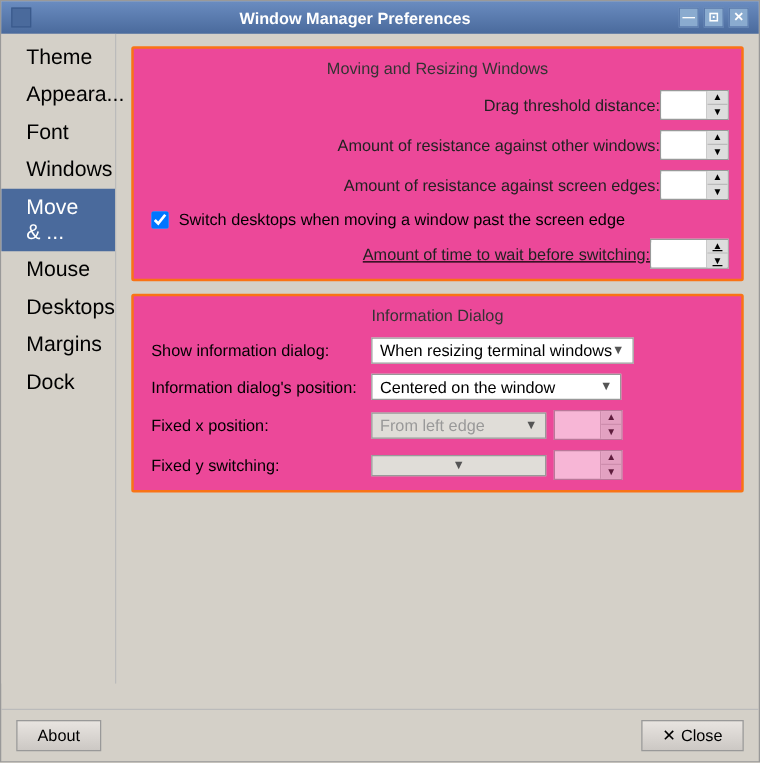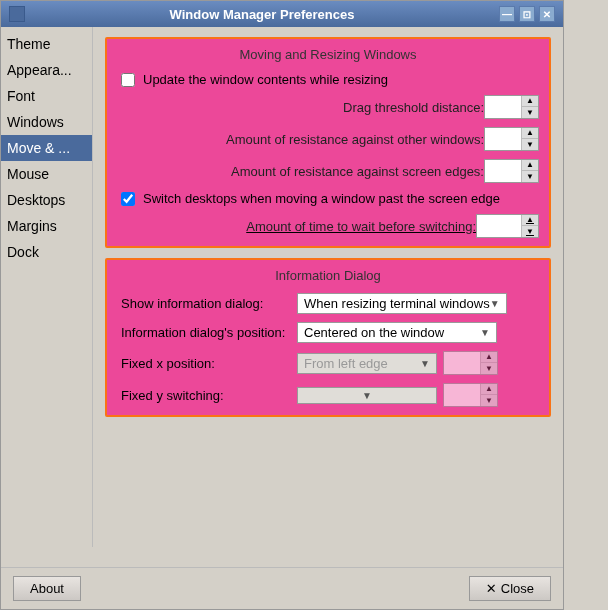--- a/index.html
+++ b/index.html
@@ -5,21 +5,21 @@
     * { box-sizing: border-box; margin: 0; padding: 0; }
     body {
       font-family: sans-serif;
       font-size: 13px;
       background: #d4d0c8;
       width: 608px;
       height: 610px;
       overflow: hidden;
     }
     .window {
-      width: 564px;
+      width: 608px;
       height: 610px;
       background: #d4d0c8;
       border: 1px solid #999;
       display: flex;
       flex-direction: column;
     }
     .titlebar {
       background: linear-gradient(to bottom, #6a8cc0, #4a6a9c);
       color: white;
       text-align: center;
@@ -64,24 +64,24 @@
     }
     .sidebar {
       width: 92px;
       background: #d4d0c8;
       border-right: 1px solid #bbb;
       padding: 4px 0;
       display: flex;
       flex-direction: column;
     }
     .sidebar-item {
-      padding: 5px 6px;
+      padding: 5px 20px;
       cursor: pointer;
       color: #000;
-      font-size: 14px;
+      font-size: 17px;
     }
     .sidebar-item.active {
       background: #4a6a9c;
       color: white;
     }
     .main {
       flex: 1;
       padding: 10px 12px;
       display: flex;
       flex-direction: column;
@@ -232,24 +232,20 @@
       <div class="sidebar-item">Desktops</div>
       <div class="sidebar-item">Margins</div>
       <div class="sidebar-item">Dock</div>
     </div>
 
     <div class="main">
 
       <div class="section">
         <div class="section-title">Moving and Resizing Windows</div>
 
-        <div class="checkbox-row">
-          <input type="checkbox" style="">
-          <label>Update the window contents while resizing</label>
-        </div>
 
         <div class="row">
           <div class="row-label">Drag threshold distance:</div>
           <div class="spinner">
             <input type="text" style="">
             <div class="spinner-btns">
               <button class="spinner-btn">▲</button>
               <button class="spinner-btn">▼</button>
             </div>
           </div>

